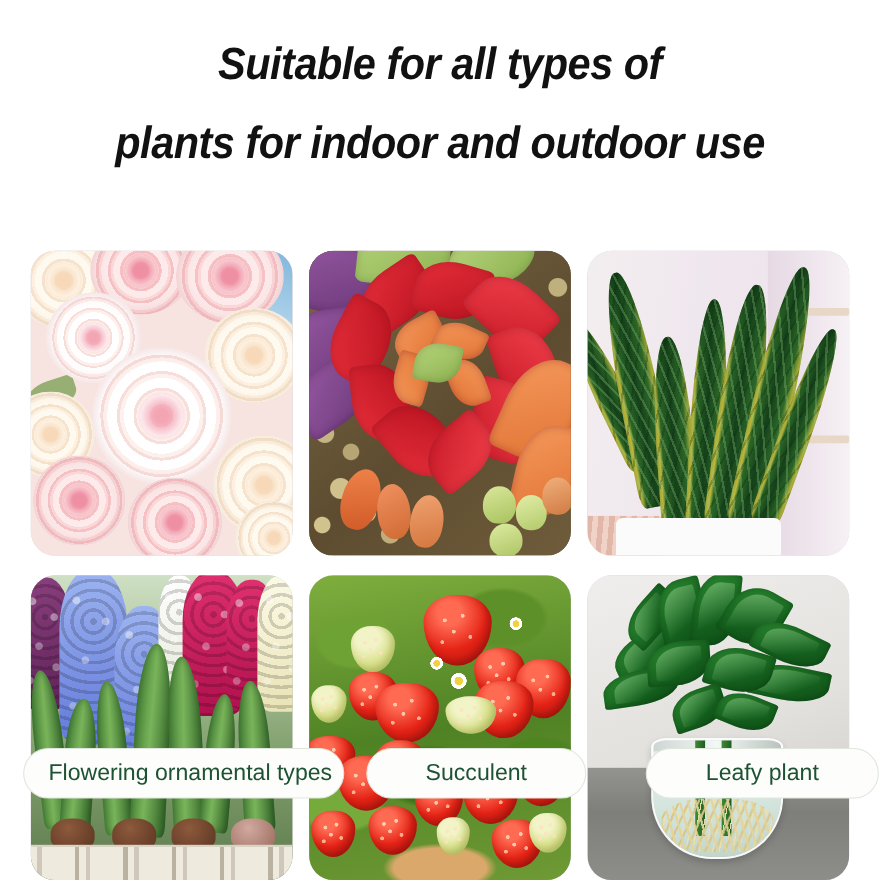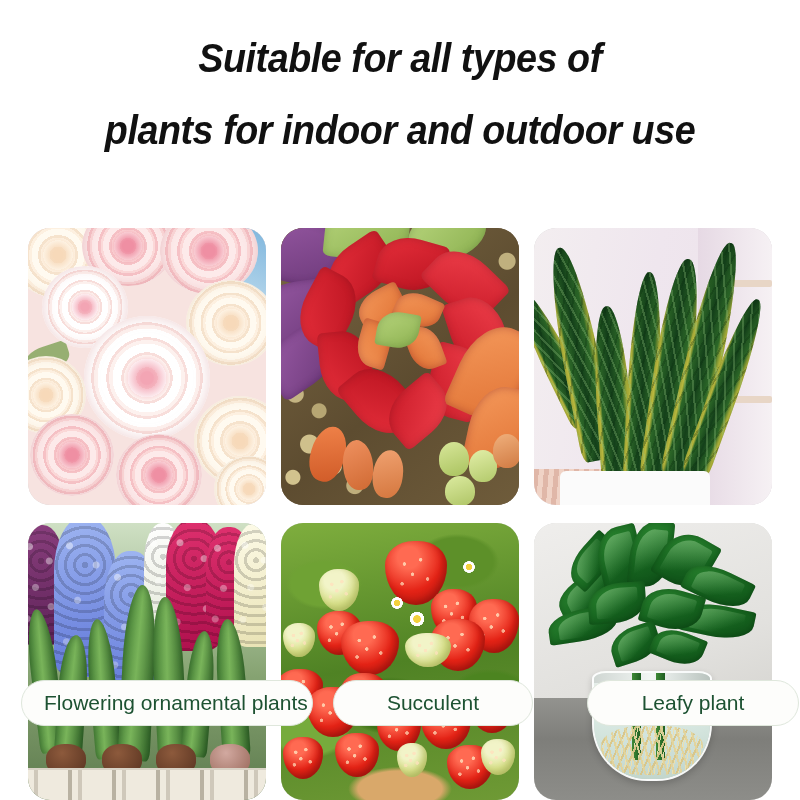--- a/index.html
+++ b/index.html
@@ -461,17 +461,17 @@
       <div class="vase">
         <div class="rim"></div>
         <div class="water"></div>
         <div class="stem" style="left:38px;"></div>
         <div class="stem" style="left:62px;"></div>
         <div class="roots"></div>
       </div>
     </div>
   </div>
 
-  <div class="caption cap-0">Flowering ornamental plants</div>
+  <div class="caption cap-0">Flowering ornamental types</div>
   <div class="caption cap-2">Leafy plant</div>
   <div class="caption cap-1">Succulent</div>
 
 </div>
 
 </body></html>

